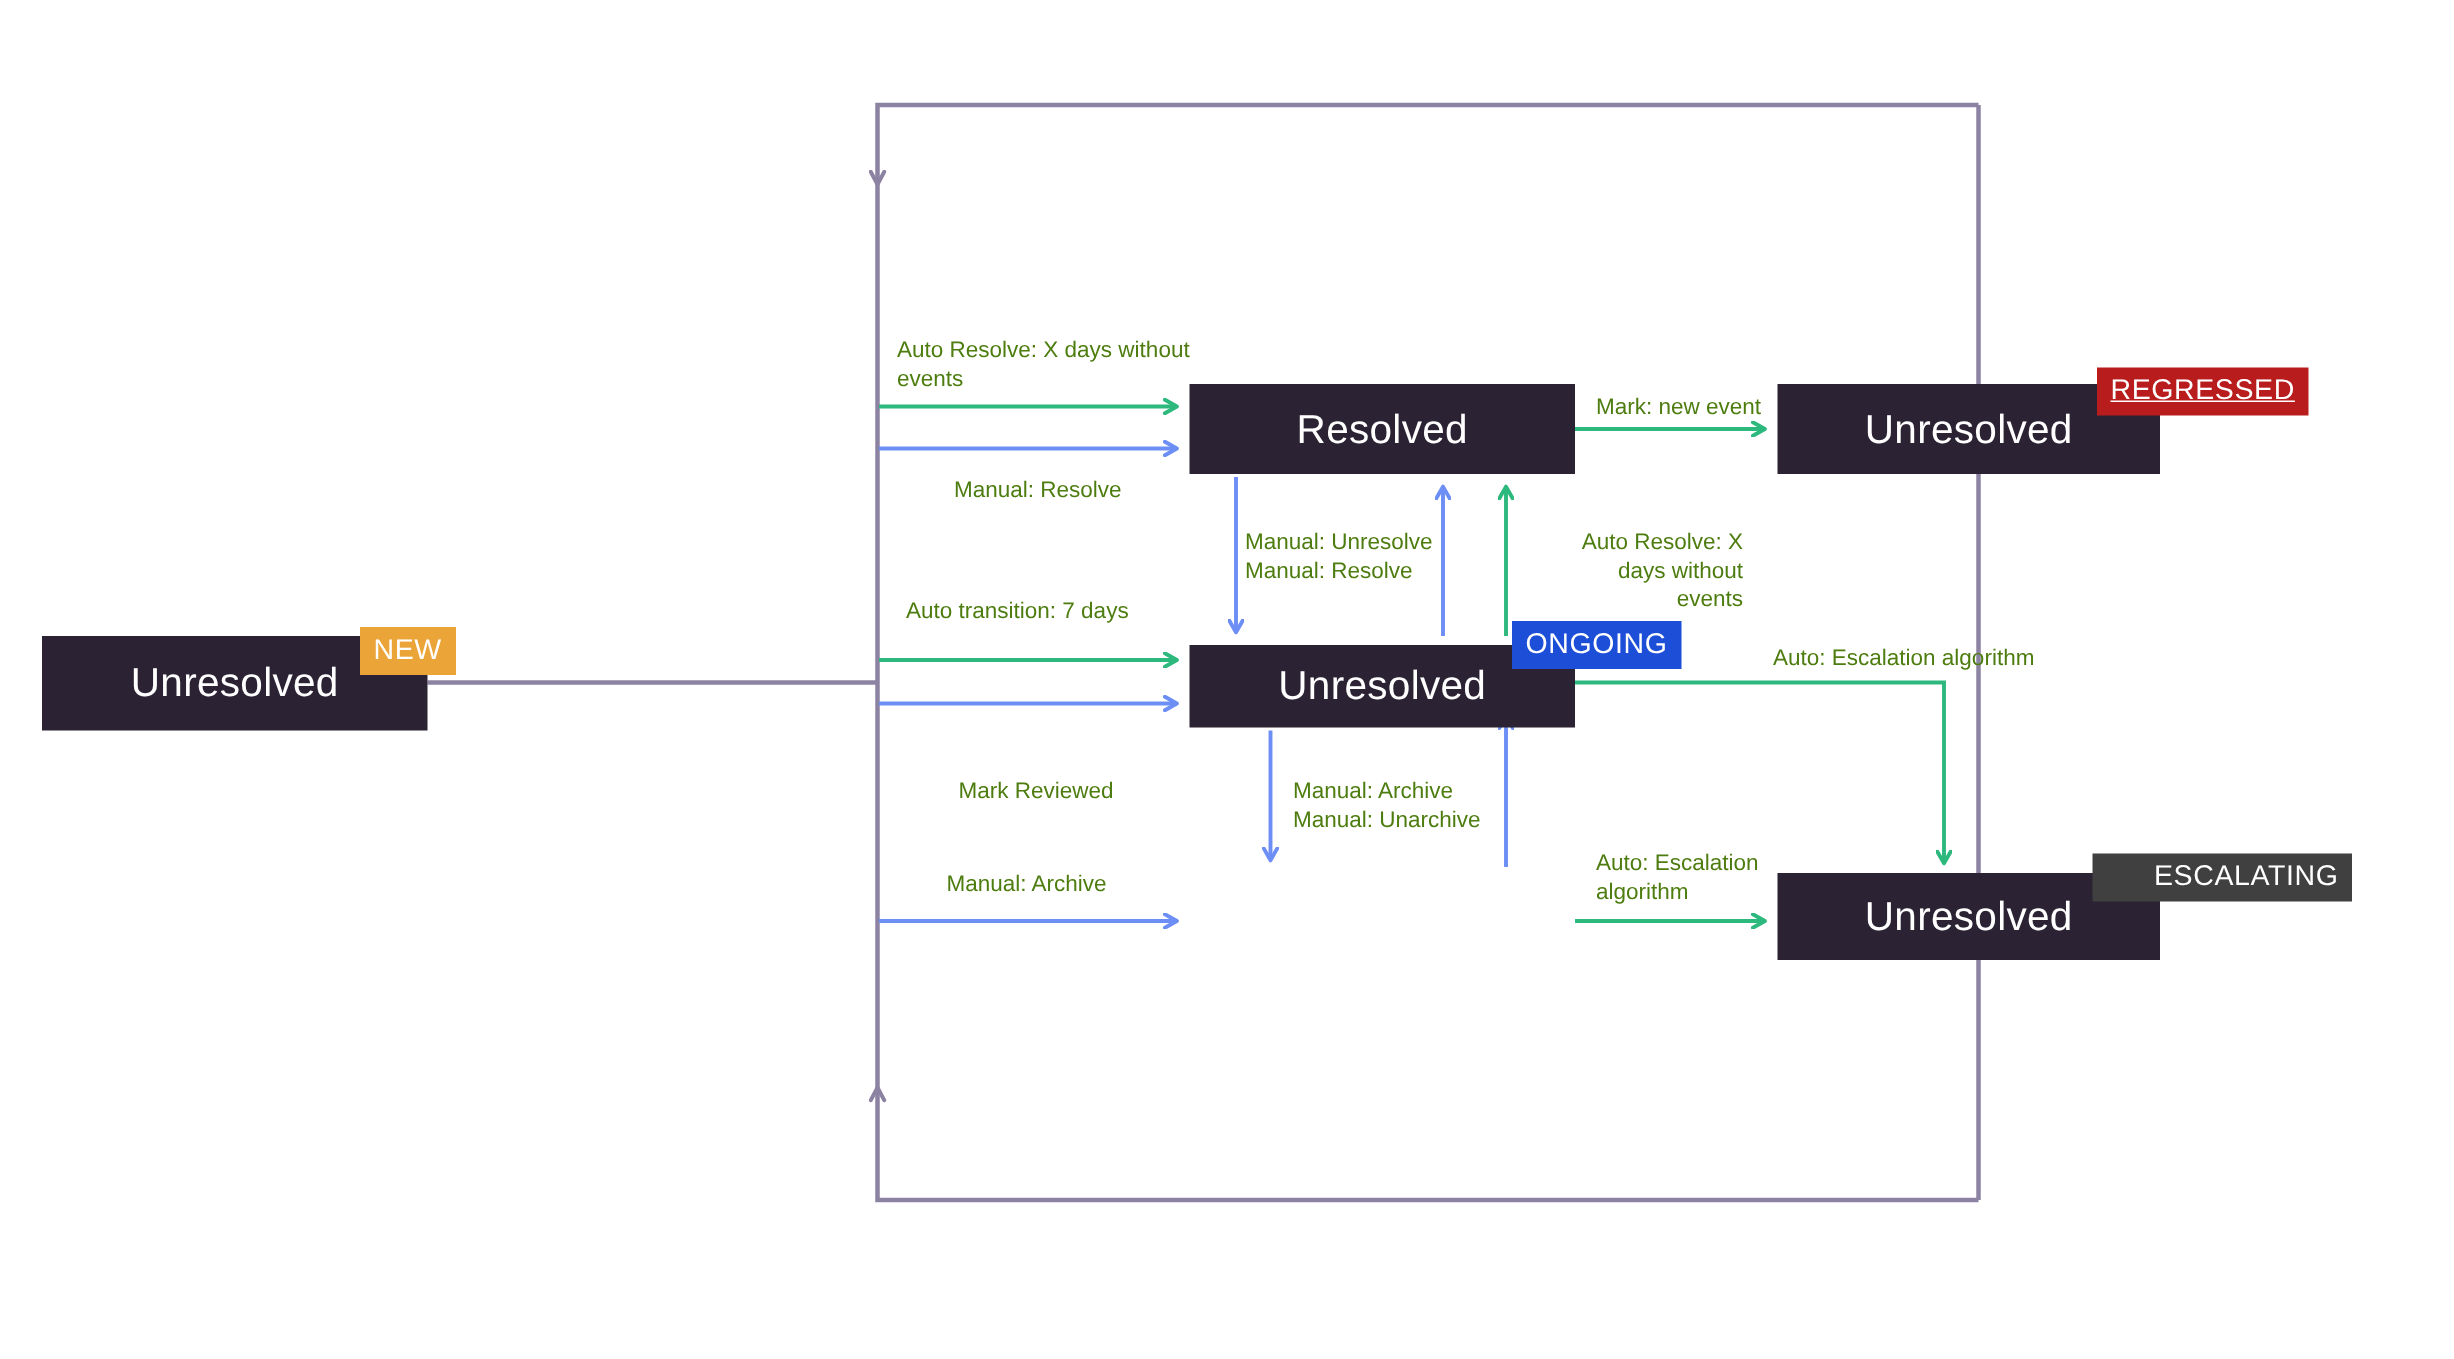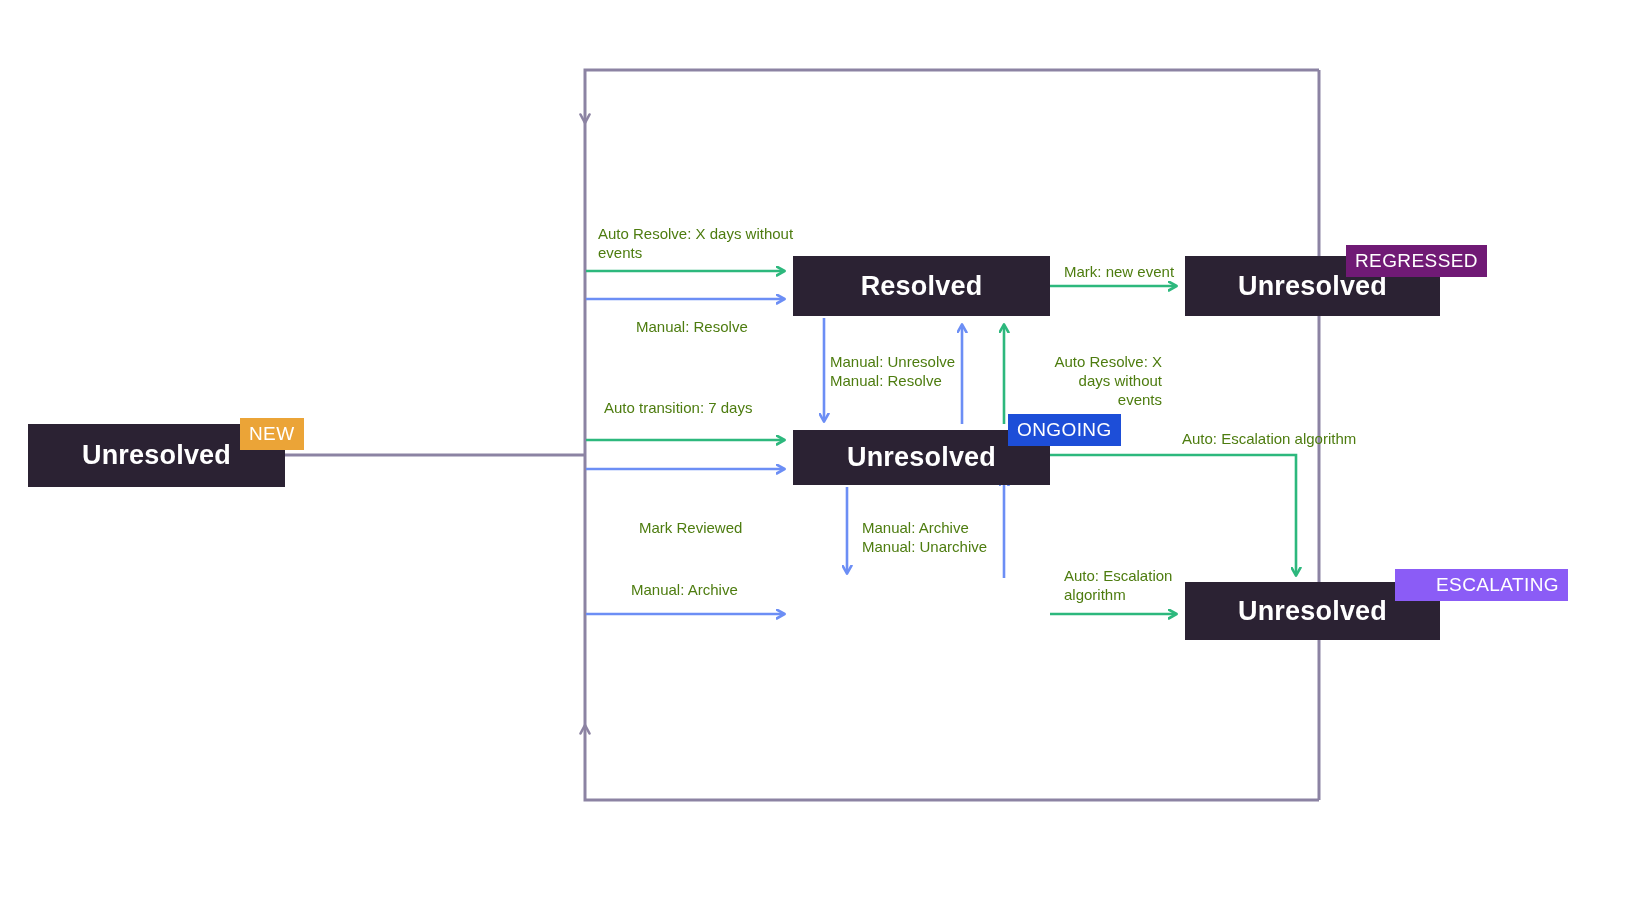--- a/index.html
+++ b/index.html
@@ -29,21 +29,21 @@
   }
   .state-node {
     position: absolute;
     background: #2B2233;
     color: #ffffff;
     display: flex;
     align-items: center;
     justify-content: center;
     box-sizing: border-box;
     font-size: 27px;
-    font-weight: 700;
+    font-weight: 400;
     letter-spacing: 0.2px;
     z-index: 3;
   }
   .state-label {
     white-space: nowrap;
     line-height: 1;
   }
   .badge {
     position: absolute;
     color: #ffffff;
@@ -177,25 +177,25 @@
   </div>
 
   <div class="badge" style="left:240px; top:418px; background:#EBA437;">
     <span>NEW</span>
   </div>
 
   <div class="badge" style="left:1008px; top:414px; background:#1d4ed8;">
     <span>ONGOING</span>
   </div>
 
-  <div class="badge" style="left:1346px; top:245px; background:#701a75;">
+  <div class="badge" style="left:1398px; top:245px; background:#b91c1c;text-decoration:underline;">
     <span>REGRESSED</span>
   </div>
 
-  <div class="badge" style="left:1395px; top:569px; background:#8b5cf6;padding-left:41px;">
+  <div class="badge" style="left:1395px; top:569px; background:#404040;padding-left:41px;">
     <span>ESCALATING</span>
   </div>
 
   <div class="edge-label" style="left:598px; top:224px; width:210px;">Auto Resolve: X days without
 events</div>
 
   <div class="edge-label" style="left:636px; top:317px;">Manual: Resolve</div>
 
   <div class="edge-label" style="left:1064px; top:262px;">Mark: new event</div>
 

